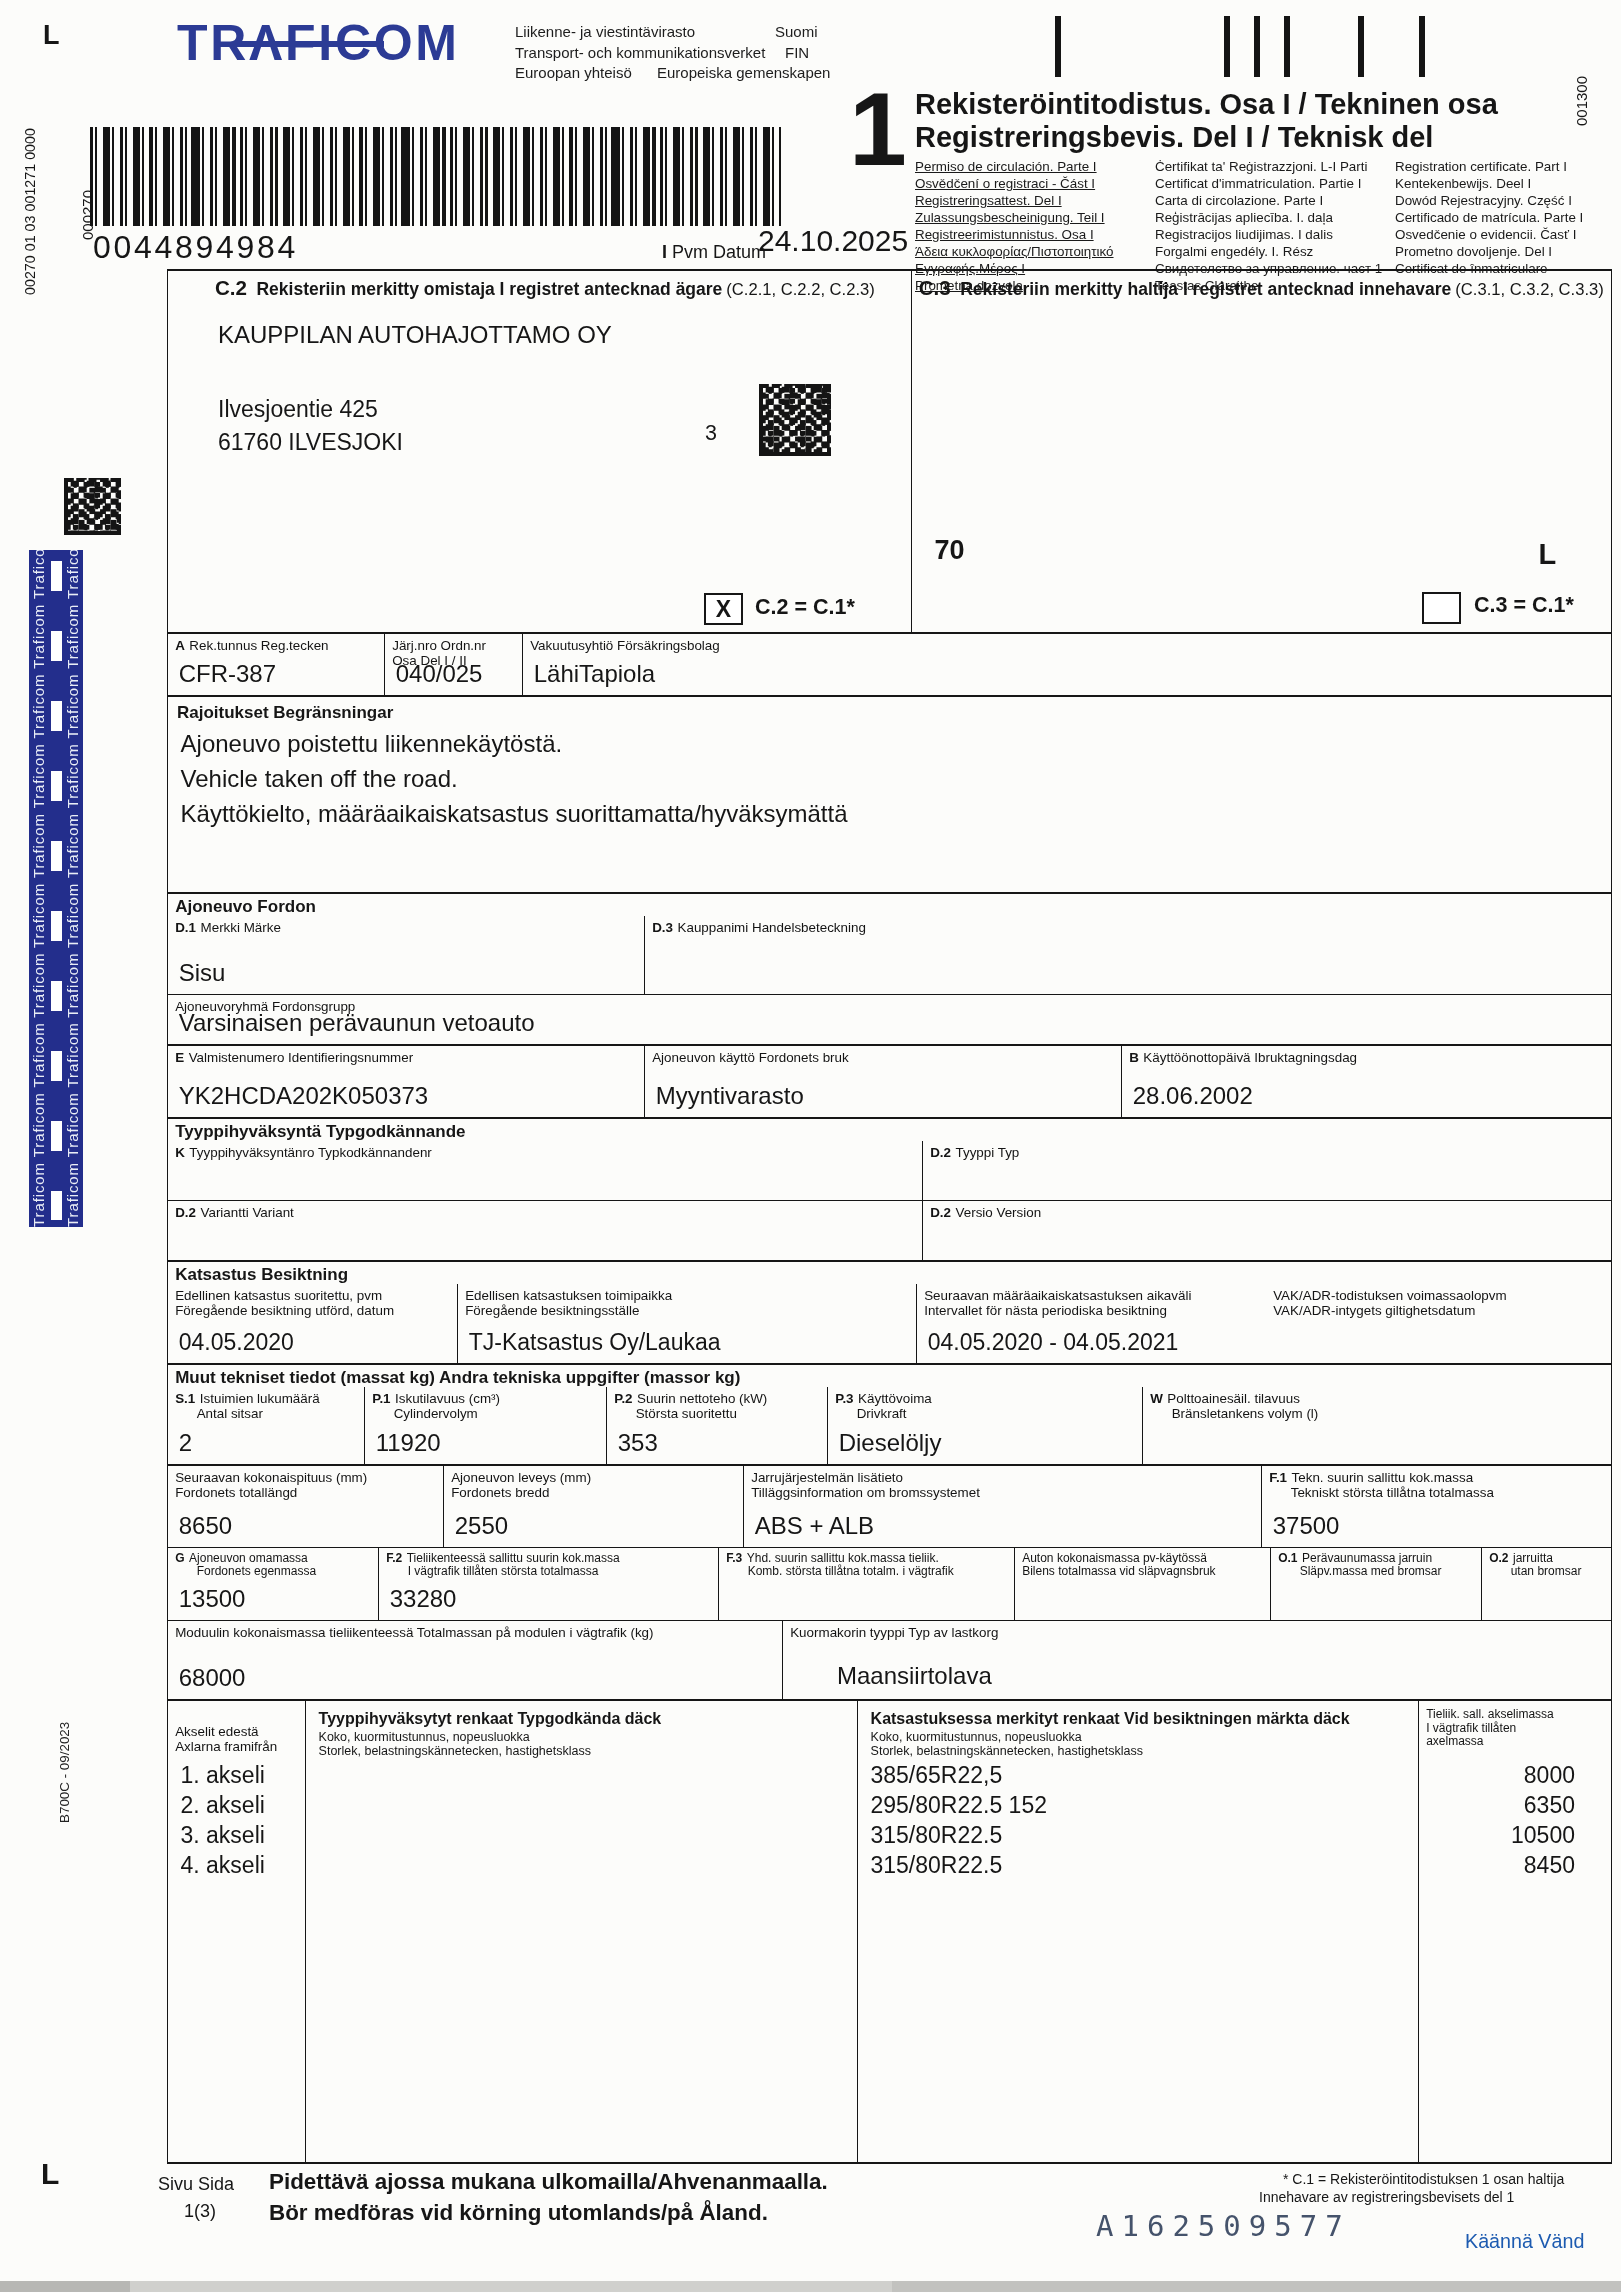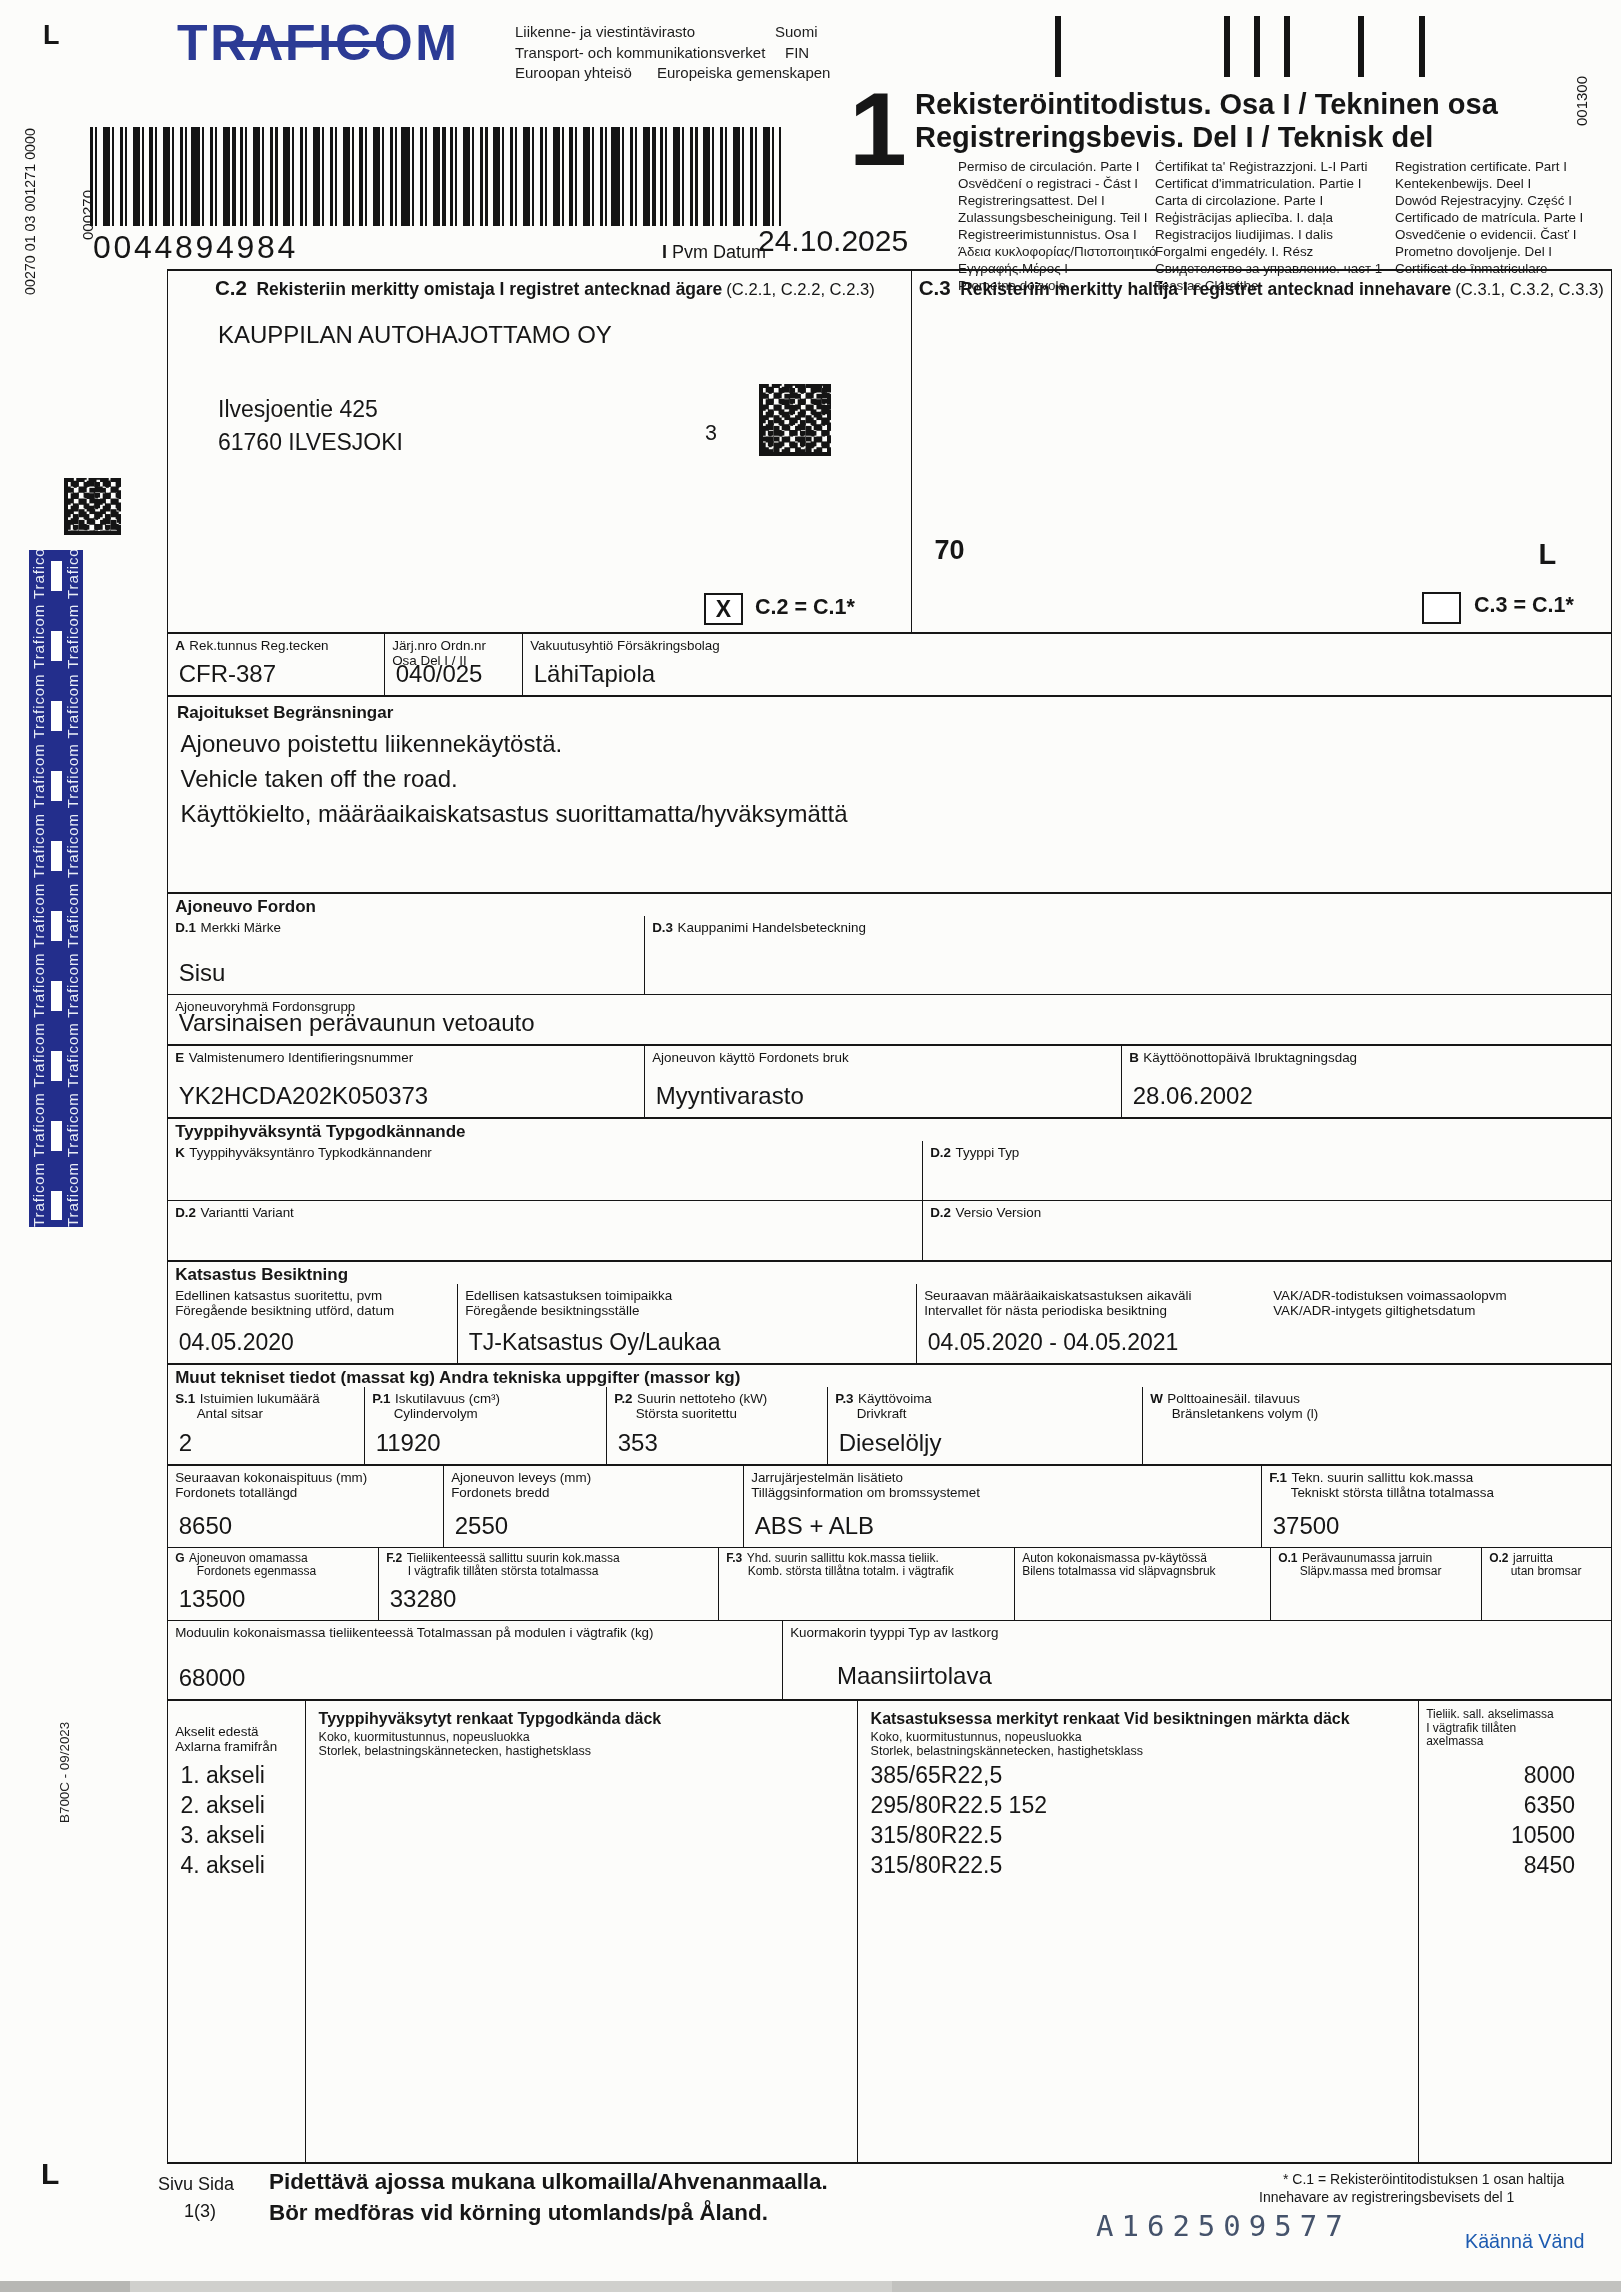--- a/index.html
+++ b/index.html
@@ -32,21 +32,21 @@
   .barcode { left:90px; top:127px; width:691px; height:99px; position:absolute;
     background-image:
       repeating-linear-gradient(90deg,#141414 0 2.7px,transparent 2.7px 5.4px,#141414 5.4px 7.2px,transparent 7.2px 13.4px,#141414 13.4px 19.7px,transparent 19.7px 22.4px,#141414 22.4px 24px,transparent 24px 30px),
       repeating-linear-gradient(90deg,transparent 0 17px,#141414 17px 19.7px,transparent 19.7px 42px);
   }
   .barcode-num { left:93px; top:229px; font-size:32px; letter-spacing:2.7px; position:absolute; }
 
   .big1 { left:849px; top:77px; font-size:104px; font-weight:800; line-height:1; position:absolute; }
   .title { left:915px; top:88px; position:absolute; font-size:29px; font-weight:bold; line-height:33px; white-space:nowrap; }
   .trans { position:absolute; top:158px; font-size:13.4px; line-height:17px; color:#1a1a1a; }
-  .tc1 { left:958px; } .tc2 { left:1155px; } .tc3 { left:1395px; }
+  .tc1 { left:915px;text-decoration:underline; } .tc2 { left:1155px; } .tc3 { left:1395px; }
 
   .datelbl { left:662px; top:242px; position:absolute; font-size:18px; }
   .dateval { left:758px; top:224px; position:absolute; font-size:30px; }
 
   .dmx { position:absolute;
     background:
       repeating-conic-gradient(#141414 0% 25%, transparent 0% 50%) 0 0/10.7px 10.7px,
       repeating-conic-gradient(#141414 0% 25%, transparent 0% 50%) 2.7px 4.5px/16px 12.5px;
     border-left:4.5px solid #141414; border-bottom:4.5px solid #141414;
     border-top:4.5px dashed #141414; border-right:4.5px dashed #141414;

